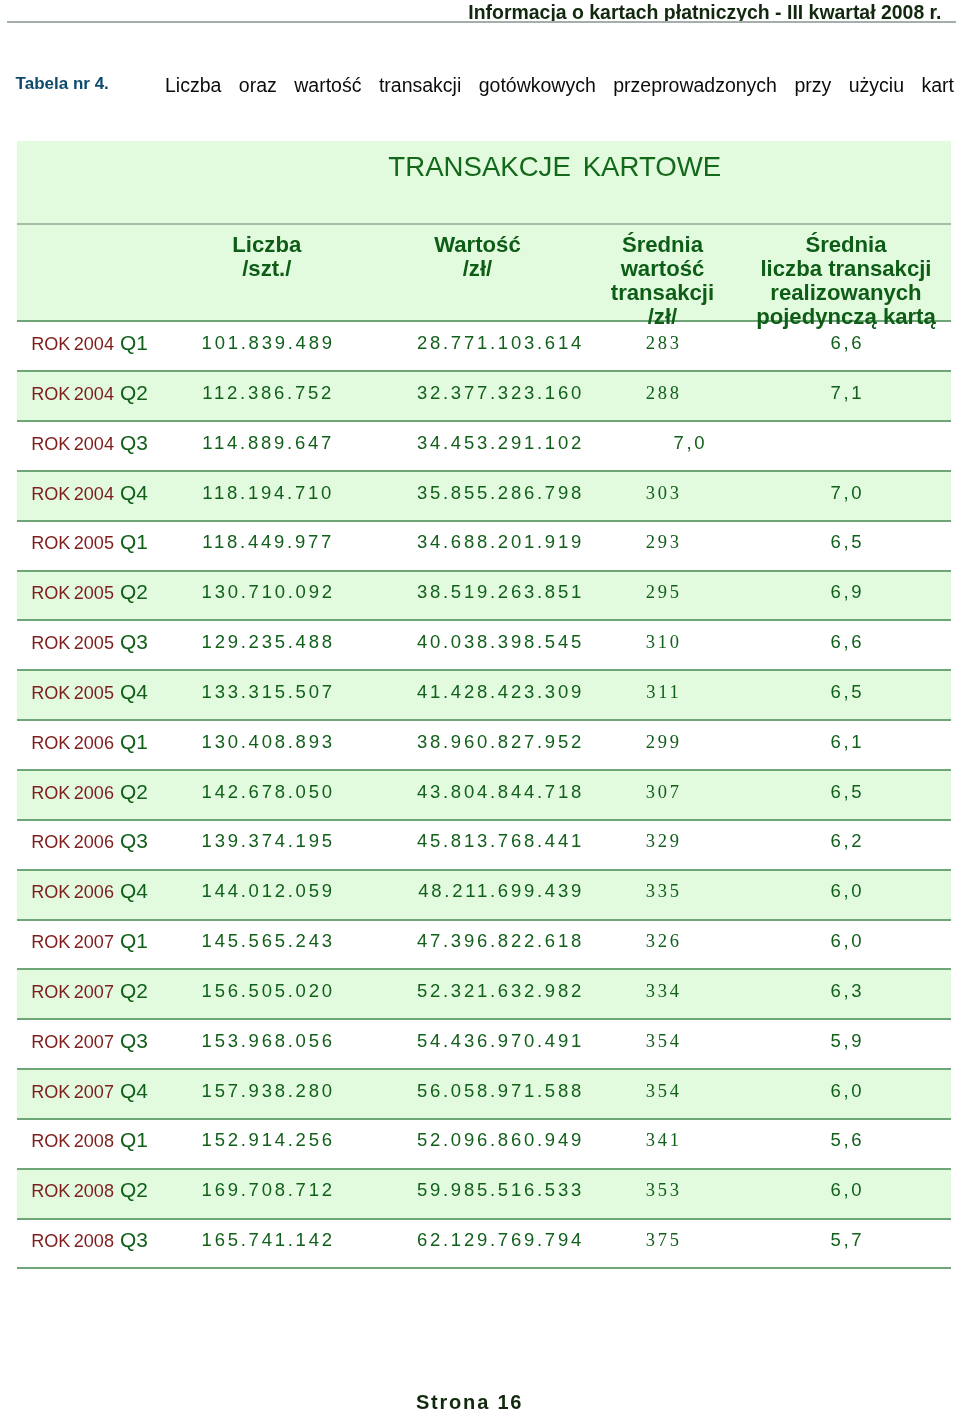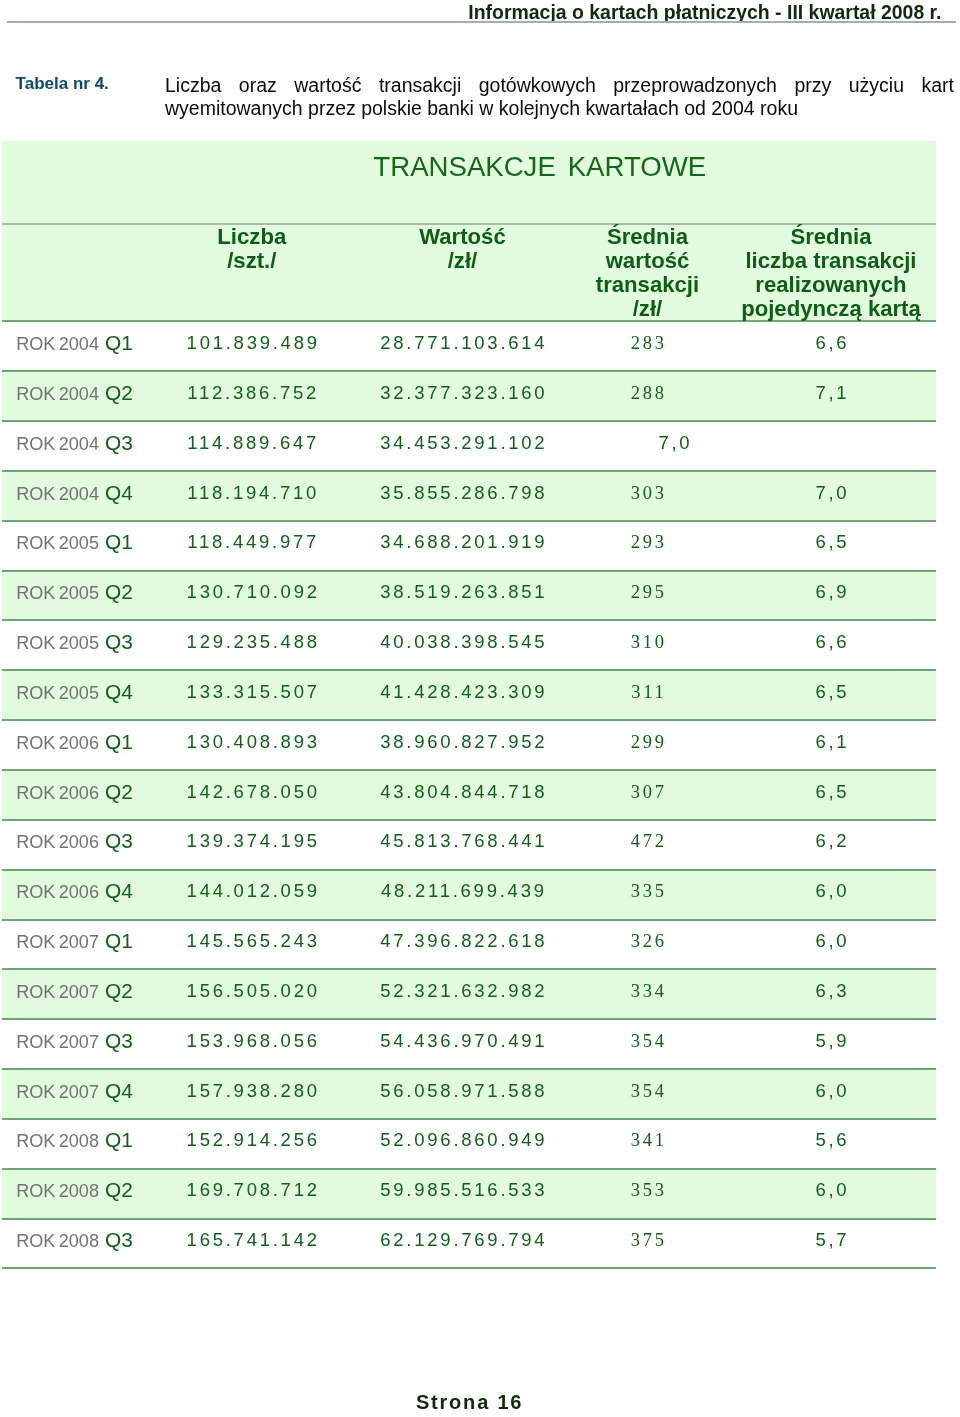--- a/index.html
+++ b/index.html
@@ -14,65 +14,64 @@
 
   
   .capnum{position:absolute;left:15.6px;top:73.3px;font-size:17px;font-weight:bold;
           color:#0c4a6e;white-space:nowrap;line-height:22px;}
   .capbody{position:absolute;left:153px;top:74.2px;width:789px;font-size:19.5px;color:#0c0c0c;
            line-height:22.75px;margin-left:12px;}
   .capbody .l1{text-align:justify;height:22.75px;overflow:hidden;}
   .capbody .l1:after{content:"";display:inline-block;width:100%;height:0;}
 
   
-  .tbl{position:absolute;left:2px;top:140.7px;width:934px;}
+  .tbl{position:absolute;left:17px;top:140.7px;width:934px;}
   .thead{background:#e2fbdf;height:81.9px;position:relative;}
   .ttitle{position:absolute;left:145.6px;top:10.3px;width:784.4px;text-align:center;font-size:27.6px;word-spacing:4.2px;
           color:#14681a;line-height:32.1px;}
   .colhead{position:relative;display:flex;background:#e2fbdf;border-top:2px solid #a6bda9;
            height:97.8px;box-sizing:border-box;}
   .colhead > div{font-size:22.15px;font-weight:bold;color:#0d5d16;text-align:center;
-                 line-height:24.3px;padding-top:0px;box-sizing:border-box;}
+                 line-height:24.3px;padding-top:8px;box-sizing:border-box;}
   .ch0{width:145.6px;}
   .ch1{width:208.4px;}
   .ch2{width:213px;}
   .ch3{width:157px;}
   .ch4{width:210px;}
 
   .row{display:flex;height:49.85px;border-top:2px solid #6fa677;box-sizing:border-box;}
   .row.alt{background:#e2fbdf;}
   .row > div{padding-top:9.6px;box-sizing:border-box;line-height:22px;}
   .c0{width:145.6px;white-space:nowrap;padding-left:14.2px;}
-  .c0 .yr{font-size:18.1px;color:#737373;word-spacing:-1.7px;}
+  .c0 .yr{font-size:18.1px;color:#7f1d1d;word-spacing:-1.7px;}
   .c0 .q{font-size:20.9px;color:#11601a;padding-left:6px;}
   .c1,.c2,.c3,.c4{font-size:18.5px;color:#11601a;text-align:center;letter-spacing:2.75px;
                   text-indent:2.75px;}
   .c1{width:208.4px;}
-  .c2{width:213px;}
+  .c2{width:213px;text-align:right;}
   .c3{width:157px;font-family:Liberation Serif, serif;}
   .c4{width:210px;}
   .tbot{border-top:2px solid #6fa677;}
 
   
   .footer{position:absolute;left:-11.3px;top:1391px;width:960px;text-align:center;
           font-size:20px;font-weight:bold;color:#12290f;letter-spacing:1.8px;
           line-height:22px;text-indent:1.8px;}
 </style>
 </head>
 <body>
 
 <div class="page">
 
   <div class="runhead">Informacja o kartach płatniczych - III kwartał 2008  r.</div>
   <div class="runrule"></div>
 
   <div class="capnum">Tabela nr 4.</div>
   <div class="capbody">
     <div class="l1">Liczba oraz wartość transakcji gotówkowych przeprowadzonych przy użyciu kart</div>
-    <div>wyemitowanych przez polskie banki w kolejnych kwartałach od 2004 roku</div>
   </div>
 
   <div class="tbl">
     <div class="thead">
       <div class="ttitle">
         <span>TRANSAKCJE  KARTOWE</span><br>
       </div>
     </div>
     <div class="colhead">
       <div class="ch0"></div>
@@ -164,21 +163,21 @@
           <div class="c0"><span class="yr">ROK 2006</span><span class="q">Q2</span></div>
           <div class="c1">142.678.050</div>
           <div class="c2">43.804.844.718</div>
           <div class="c3">307</div>
           <div class="c4">6,5</div>
         </div>
         <div class="row">
           <div class="c0"><span class="yr">ROK 2006</span><span class="q">Q3</span></div>
           <div class="c1">139.374.195</div>
           <div class="c2">45.813.768.441</div>
-          <div class="c3">472</div>
+          <div class="c3">329</div>
           <div class="c4">6,2</div>
         </div>
         <div class="row alt">
           <div class="c0"><span class="yr">ROK 2006</span><span class="q">Q4</span></div>
           <div class="c1">144.012.059</div>
           <div class="c2">48.211.699.439</div>
           <div class="c3">335</div>
           <div class="c4">6,0</div>
         </div>
         <div class="row">

